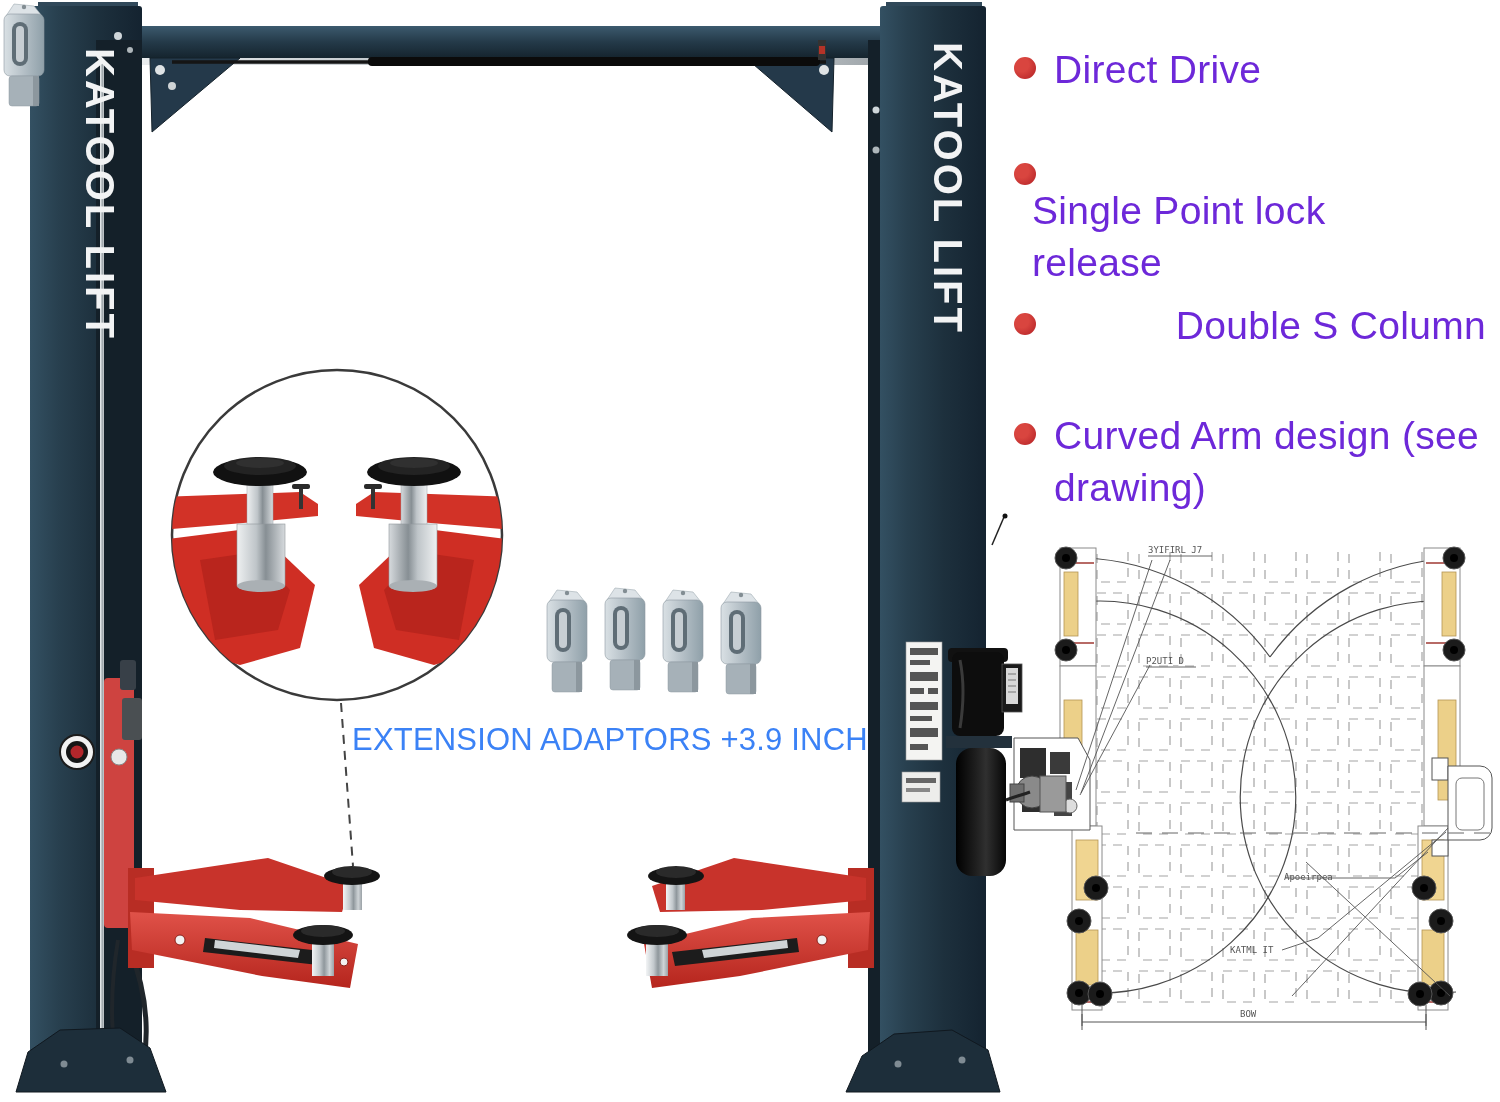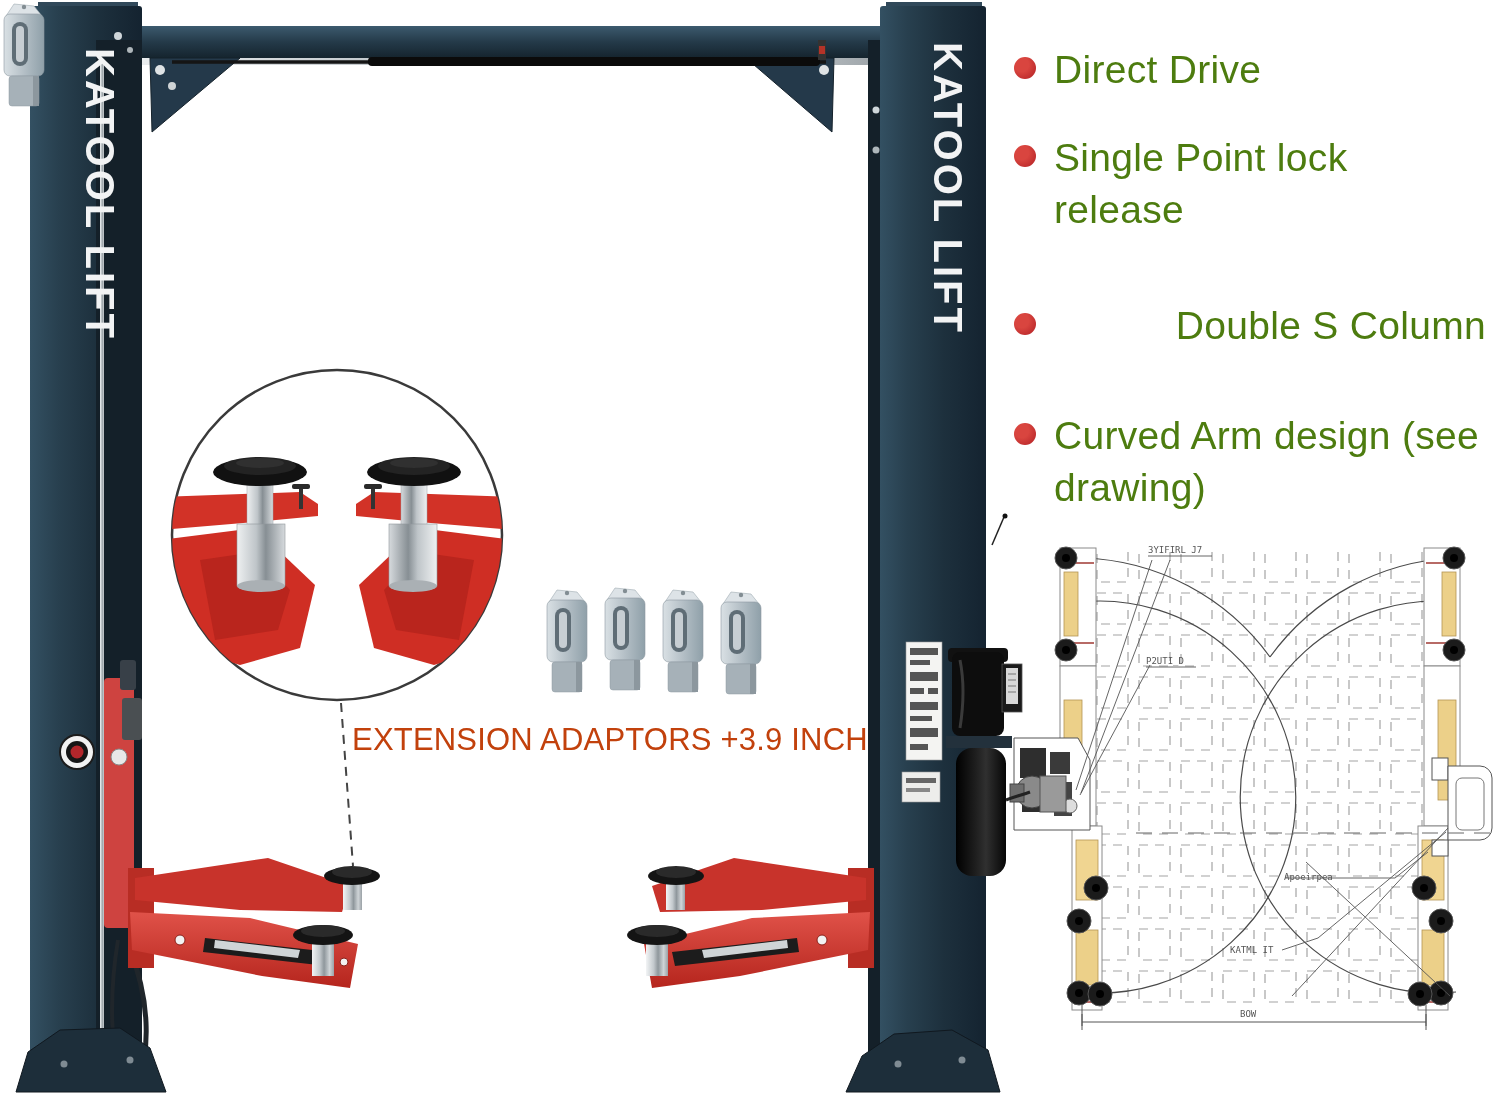--- a/index.html
+++ b/index.html
@@ -9,28 +9,28 @@
   }
   .layer{position:absolute;left:0;top:0;width:1500px;height:1102px;}
   
   .features{position:absolute;left:1014px;top:0;width:480px;height:560px;}
   .feature{position:absolute;display:flex;align-items:flex-start;}
   .feature .dot{
     width:22px;height:22px;border-radius:50%;flex:0 0 22px;margin-top:13px;
     background:radial-gradient(circle at 35% 35%, #d9453f 0 35%, #b01f24 100%);
   }
   .feature .txt{
-    margin-left:18px;width:432px;font-size:39px;line-height:1.33;color:#4d7c0f;
+    margin-left:18px;width:432px;font-size:39px;line-height:1.33;color:#6d28d9;
     letter-spacing:.3px;
   }
-  .f1{top:44px;}  .f2{top:132px;}  .f3{top:300px;text-align:right;}  .f4{top:410px;}
+  .f1{top:44px;}  .f2{top:150px;flex-direction:column;}  .f3{top:300px;text-align:right;}  .f4{top:410px;}
   
   .caption{
     position:absolute;left:352px;top:722px;width:520px;
-    font-size:31px;color:#c2410c;letter-spacing:.2px;white-space:nowrap;
+    font-size:31px;color:#3b82f6;letter-spacing:.2px;white-space:nowrap;
   }
   svg{display:block;}
   text.brand{
     font-family:"Liberation Sans",sans-serif;font-weight:bold;
     fill:#f2f3f4;letter-spacing:3px;
   }
   text.cad{
     font-family:"DejaVu Sans Mono",monospace;fill:#555;font-size:9px;
   }
 </style>

